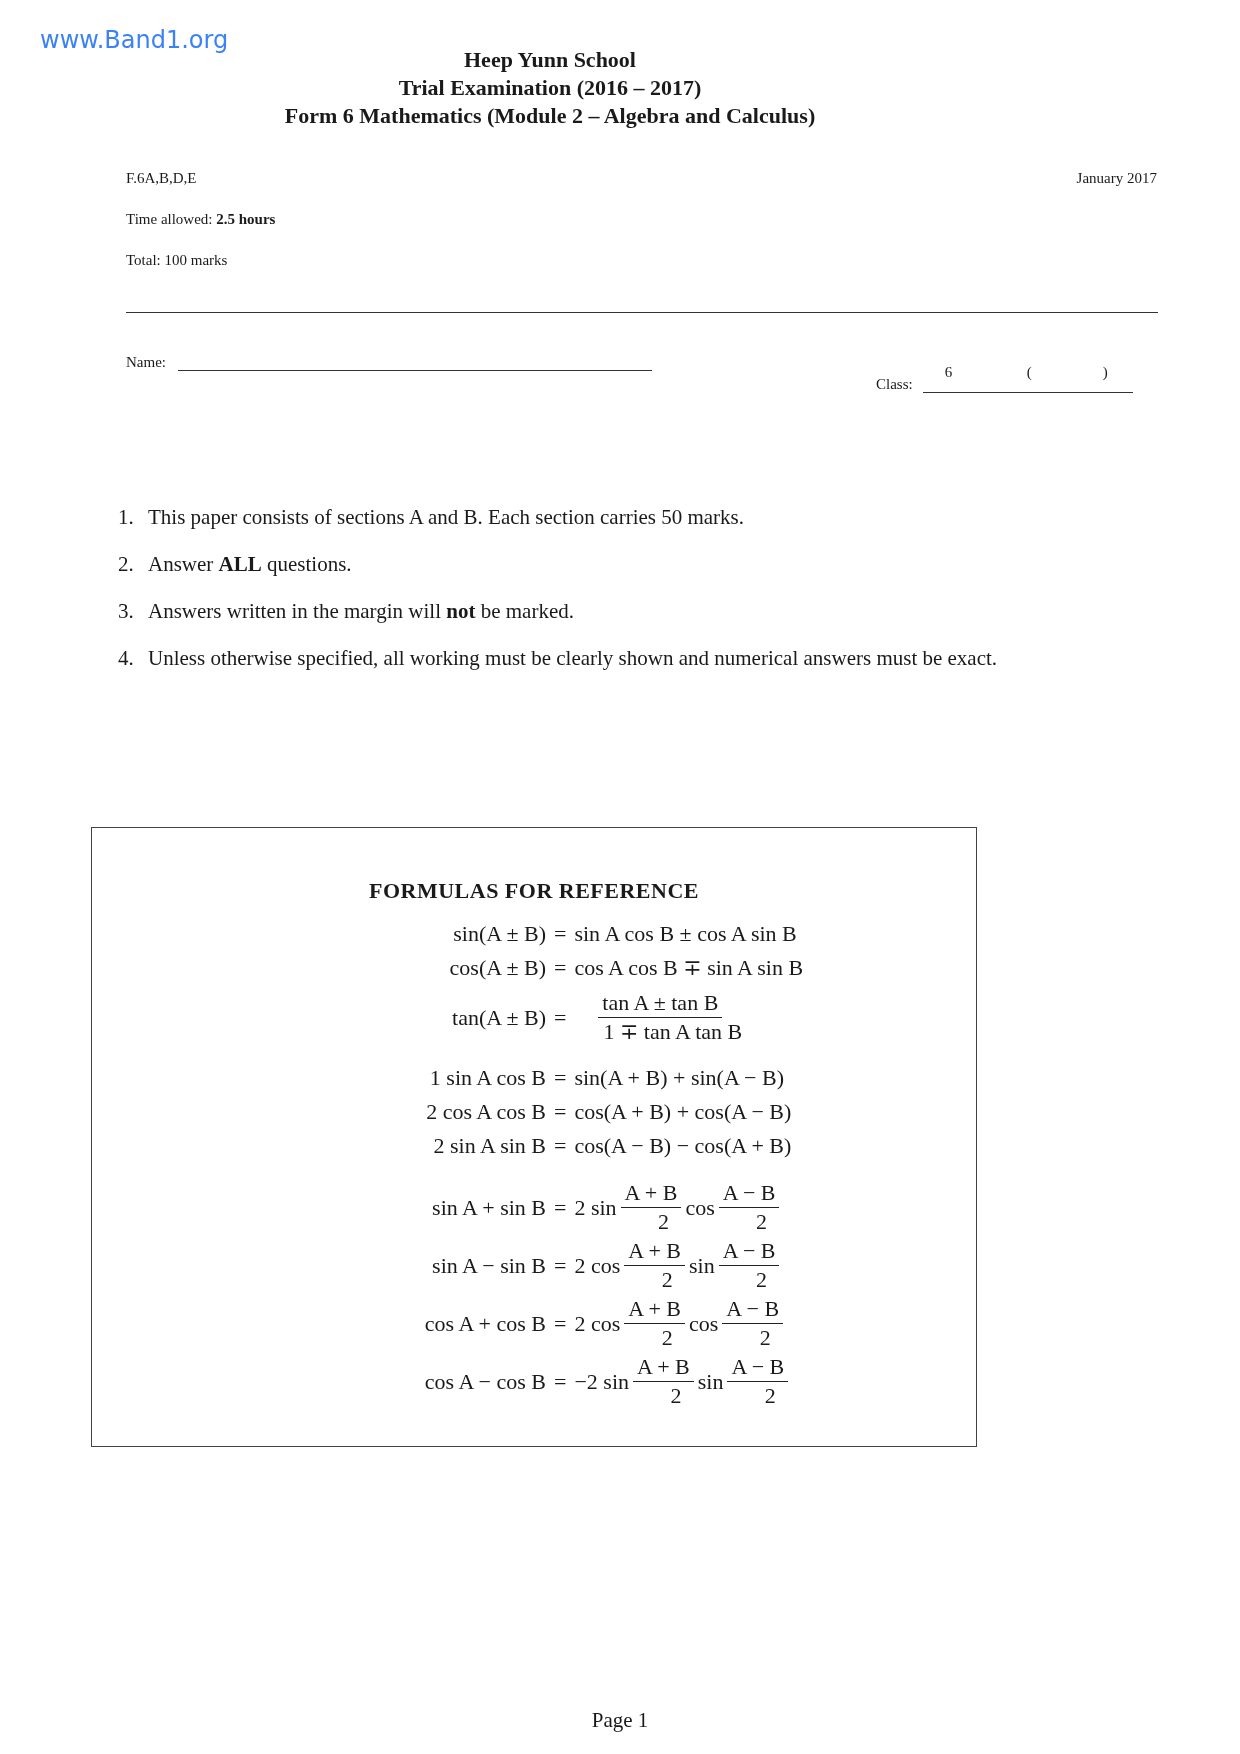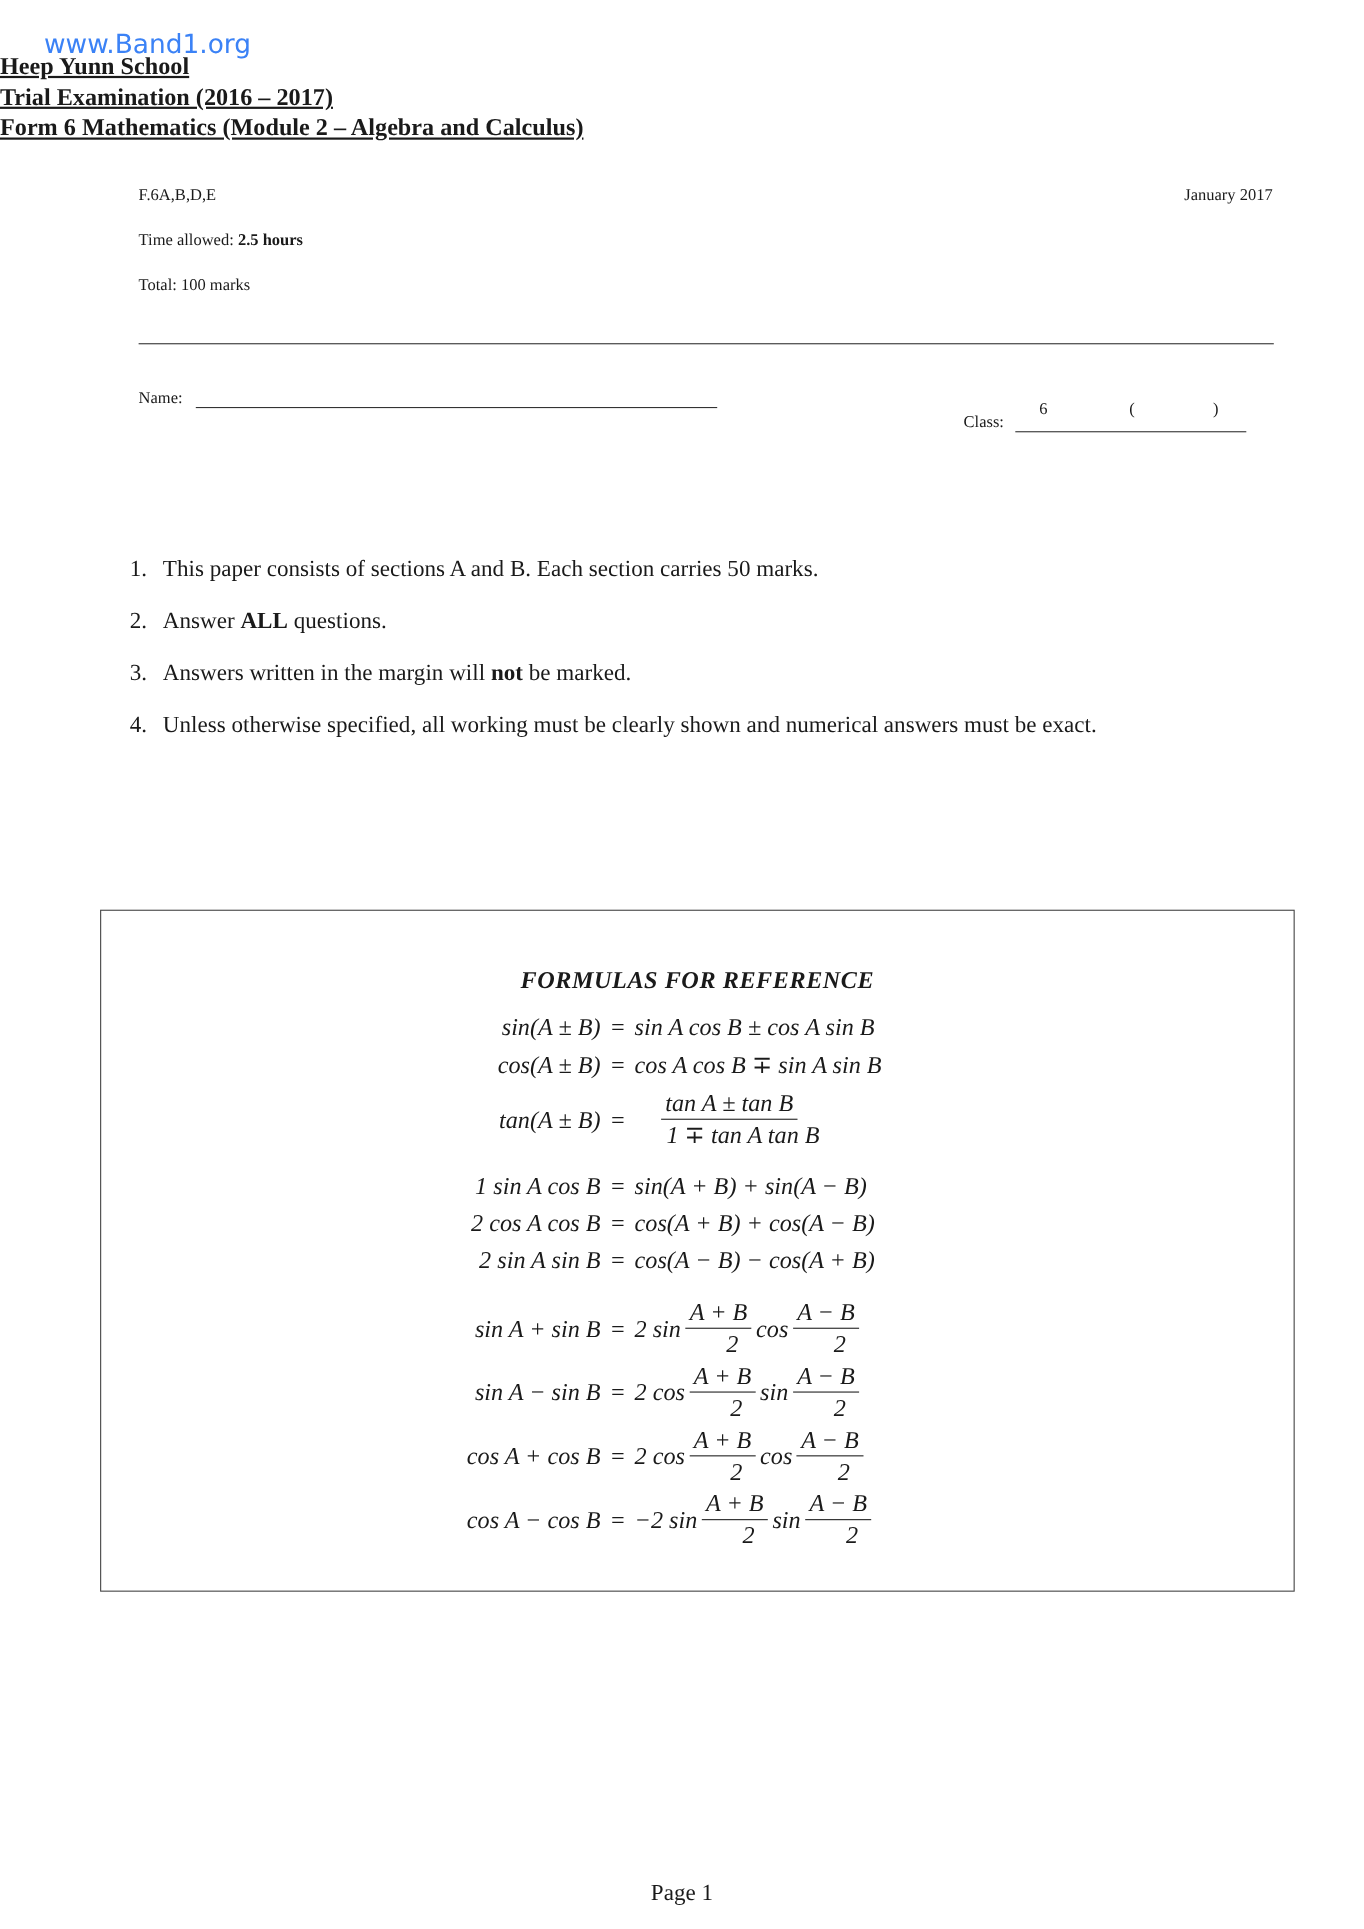--- a/index.html
+++ b/index.html
@@ -6,32 +6,32 @@
   body {
     width: 1240px; height: 1754px; background: #ffffff; position: relative;
     font-family: "DejaVu Serif", "Liberation Serif", serif; color: #1a1a1a;
     overflow: hidden;
   }
   .abs { position: absolute; }
   .watermark {
     left: 40px; top: 26px; font-family: "DejaVu Sans", "Liberation Sans", sans-serif;
     font-size: 24px; color: #3b82f6; letter-spacing: 0px;
   }
-  .title-block { left: 0; width: 1100px; top: 46px; text-align: left; text-decoration: underline; }
+  .title-block { left: 0; width: 1100px; top: 46px; text-align: center; }
   .title-line { font-weight: bold; font-size: 22px; line-height: 28px; font-family: "Liberation Serif", "DejaVu Serif", serif; }
   .meta { font-size: 15px; font-family: "Liberation Serif", "DejaVu Serif", serif; }
   .meta b { font-weight: bold; }
   .rule { left: 126px; width: 1032px; top: 312px; height: 0; border-top: 1.5px solid #333; }
   .blank-line { display: inline-block; border-bottom: 1.5px solid #333; }
   .instructions { left: 118px; top: 503px; width: 1060px; font-size: 21px; font-family: "Liberation Serif", "DejaVu Serif", serif; }
   .instr { height: 47px; line-height: 28px; }
   .instr .num { display: inline-block; width: 30px; }
   .box {
-    left: 91px; top: 827px; width: 1086px; height: 620px;
-    border: 1.5px solid #444; box-sizing: border-box; font-style: italic;
+    left: 91px; top: 827px; width: 886px; height: 620px;
+    border: 1.5px solid #444; box-sizing: border-box;
   }
   .formula-title {
     position: absolute; left: 0; width: 100%; top: 50px; text-align: center;
     font-weight: bold; font-size: 22px; font-family: "Liberation Serif", "DejaVu Serif", serif; letter-spacing: 0.5px;
   }
   .f-row {
     position: absolute; display: flex; align-items: center;
     font-size: 22px; font-family: "Liberation Serif", "DejaVu Serif", serif; white-space: nowrap;
   }
   .f-lhs { text-align: right; }

